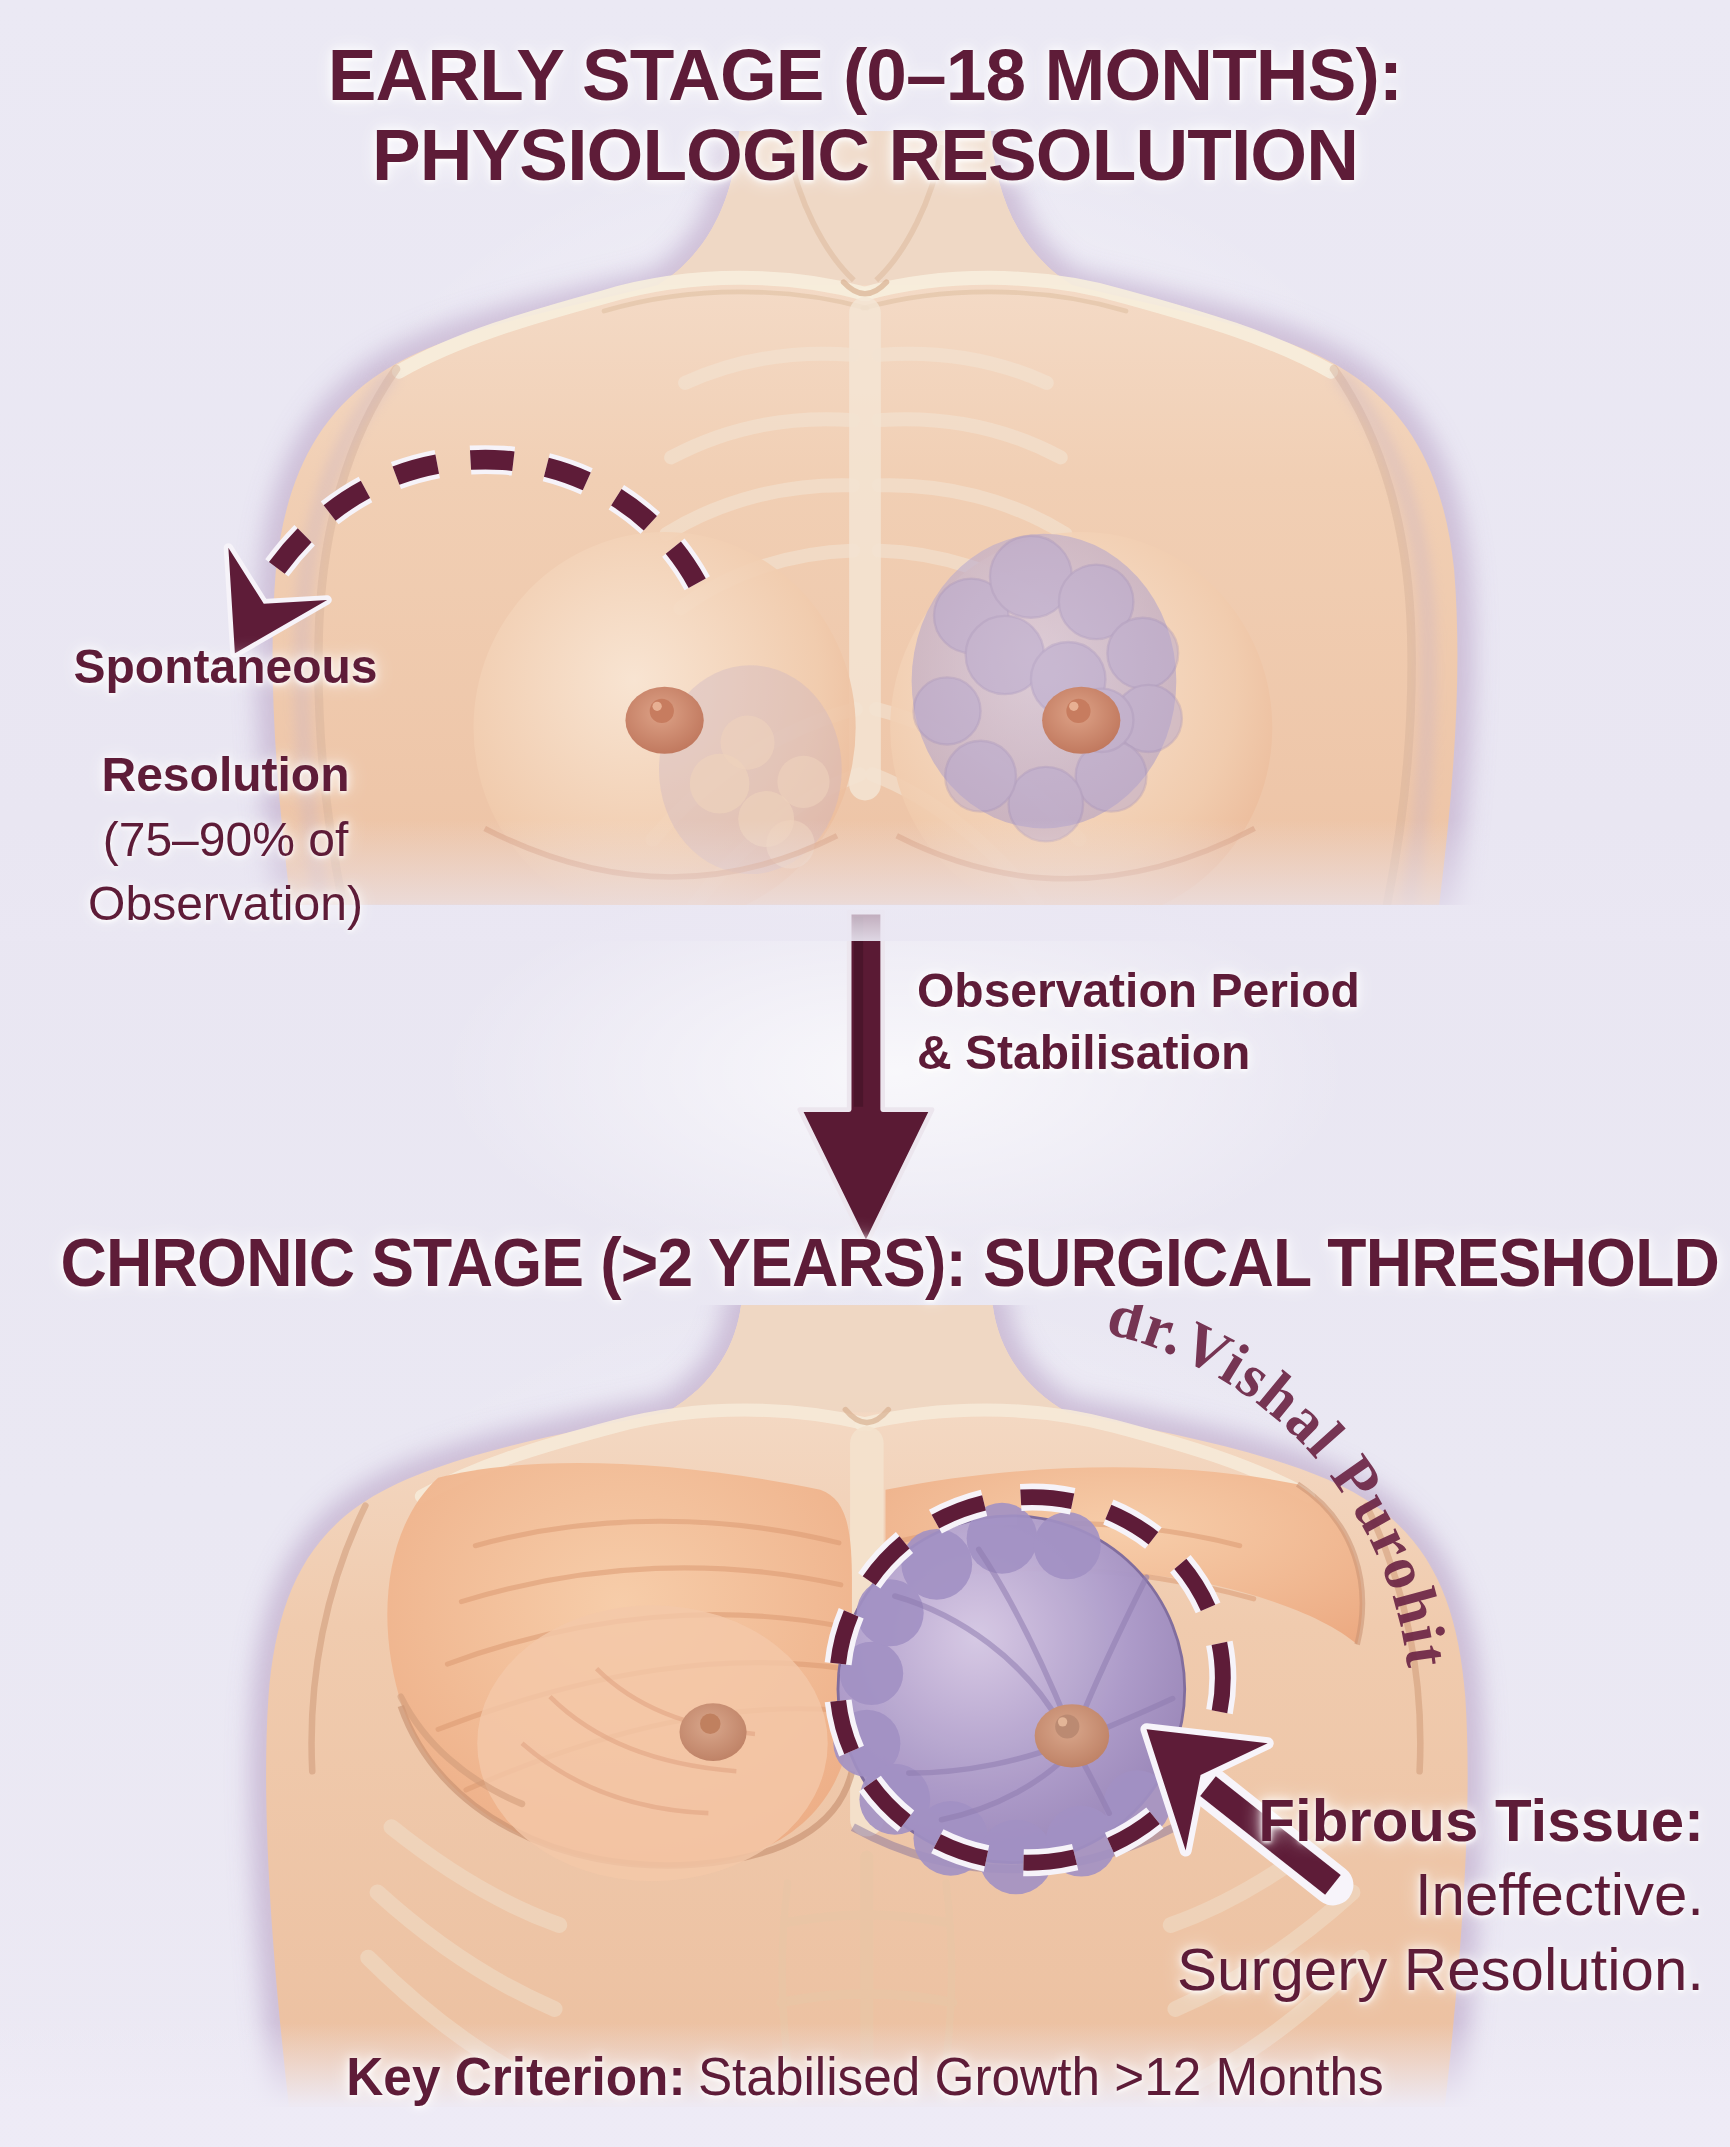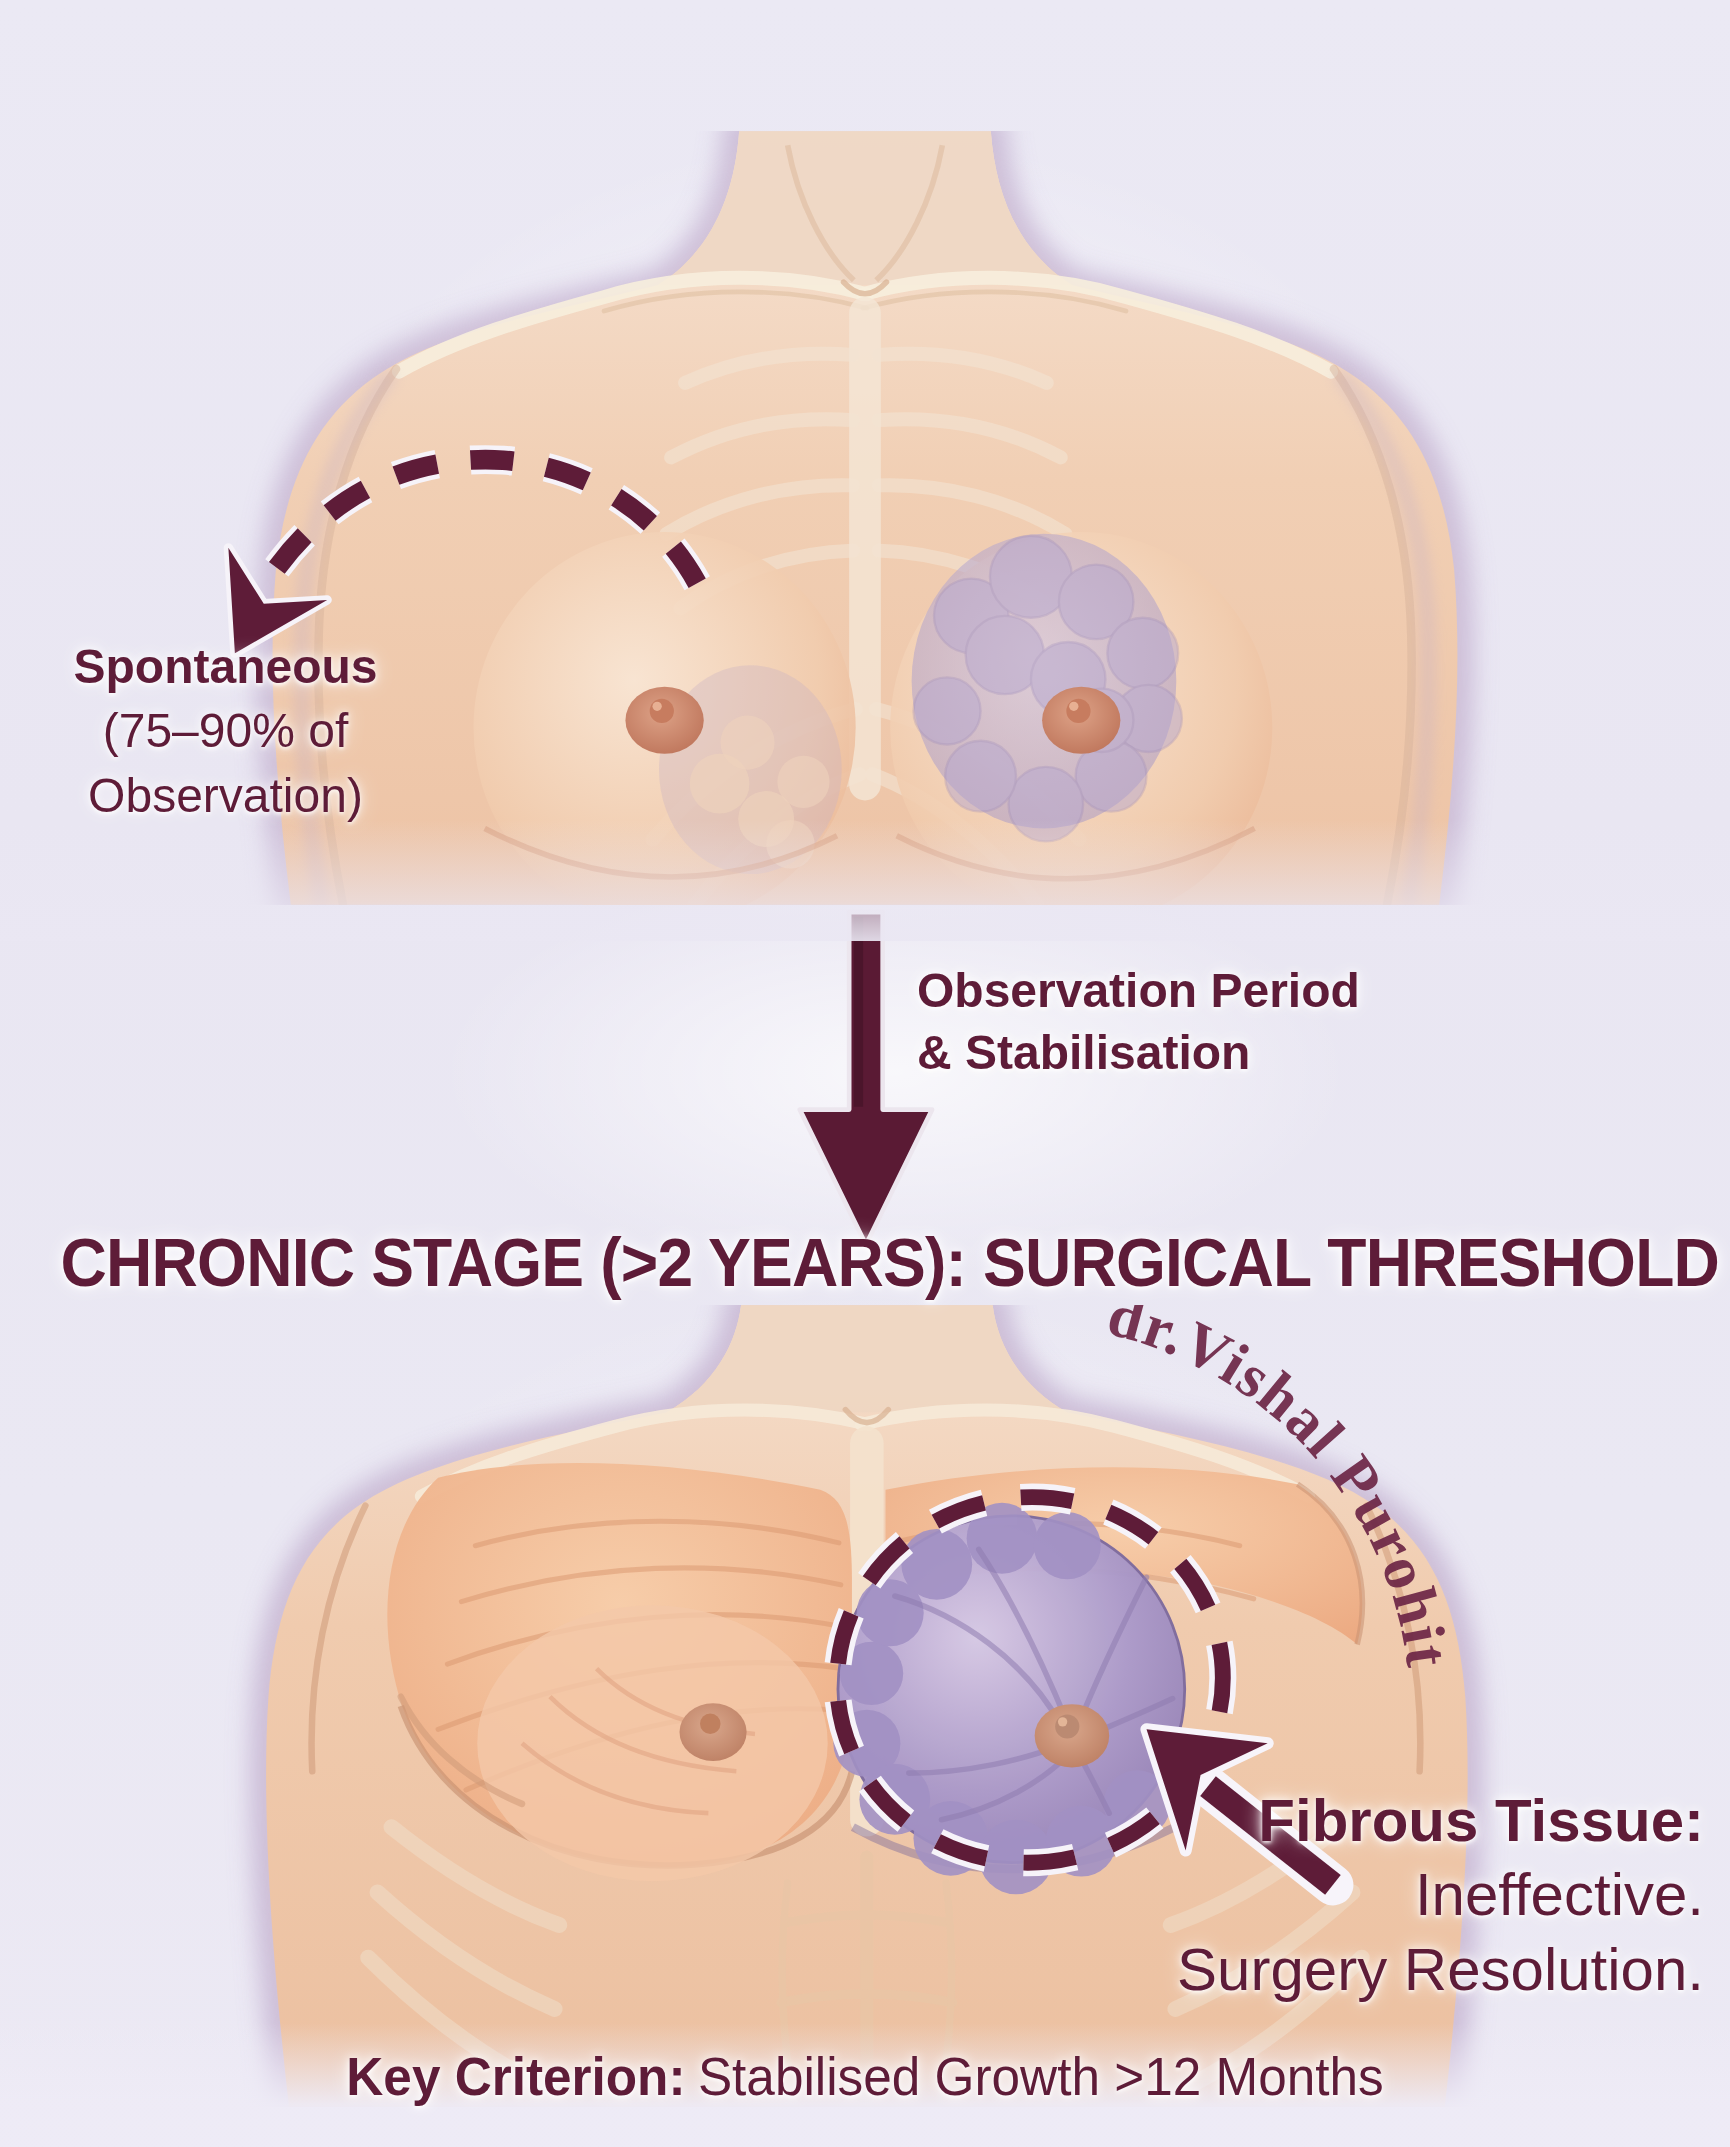--- a/index.html
+++ b/index.html
@@ -305,23 +305,28 @@
       <path d="M 1296 516 L 1430 622" stroke="#f7f4fa" stroke-width="44" stroke-linecap="round" fill="none"></path>
       <polygon points="1230,455 1360,470 1288,504 1272,585" fill="#5e1c38" stroke="#f7f4fa" stroke-width="13" stroke-linejoin="round"></polygon>
       <path d="M 1296 516 L 1430 622" stroke="#5e1c38" stroke-width="27" stroke-linecap="butt" fill="none"></path>
       <polygon points="1230,455 1360,470 1288,504 1272,585" fill="#5e1c38"></polygon>
     </g>
   </svg>
 
   <div class="fade fade-mid"></div>
   <div class="fade fade-bot"></div>
 
+  <div class="txt title title1 halo">
+    <div>EARLY STAGE (0–18 MONTHS):</div>
+    <div>PHYSIOLOGIC RESOLUTION</div>
+  </div>
 
   <div class="txt callout-left halo">
     <div class="b">Spontaneous</div>
+    <div class="b">Resolution</div>
     <div>(75–90% of</div>
     <div>Observation)</div>
   </div>
 
   <div class="txt trans-label halo">
     <div>Observation Period</div>
     <div>&amp; Stabilisation</div>
   </div>
 
   <div class="txt title title2 halo">CHRONIC STAGE (&gt;2 YEARS): SURGICAL THRESHOLD</div>

